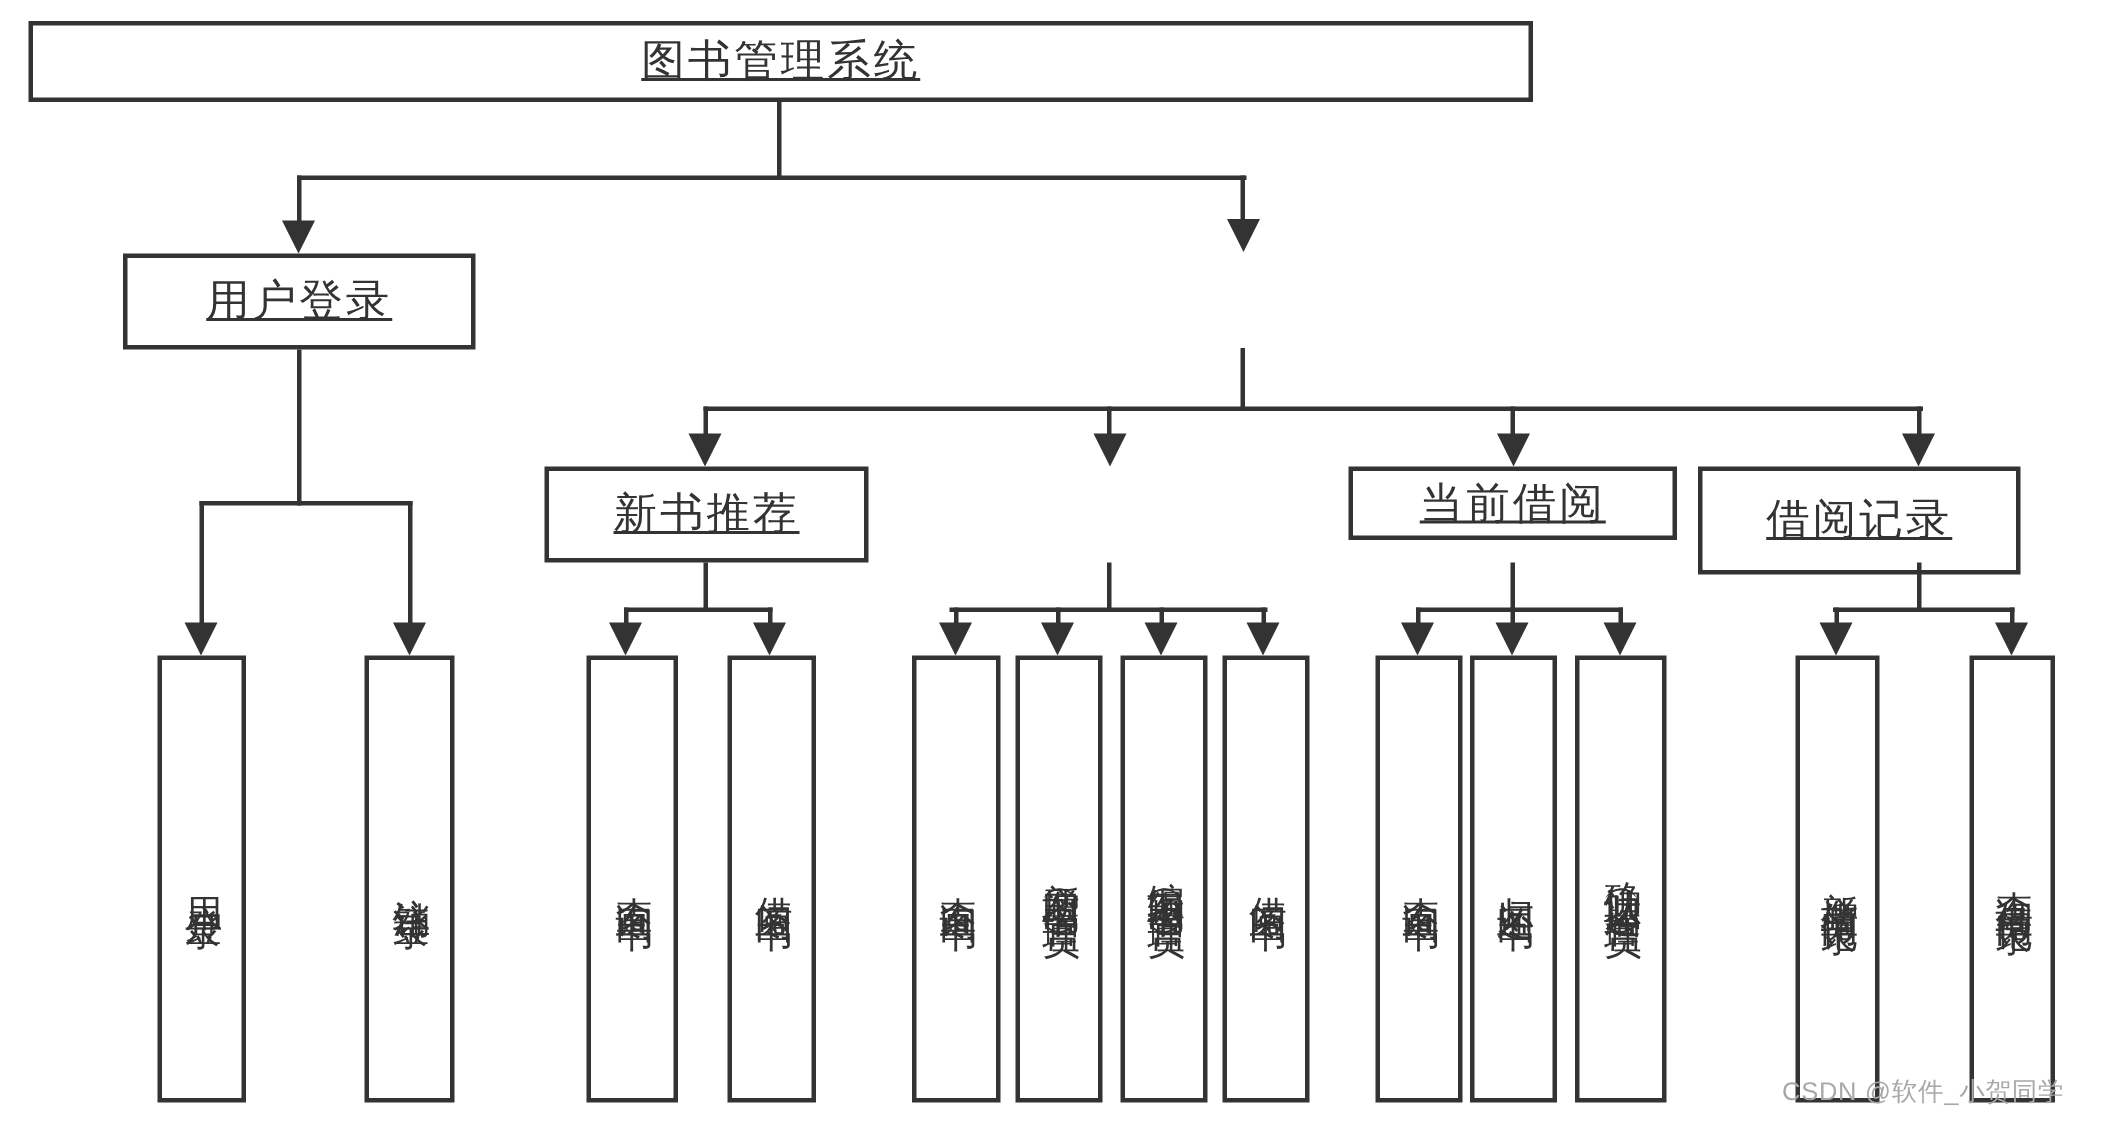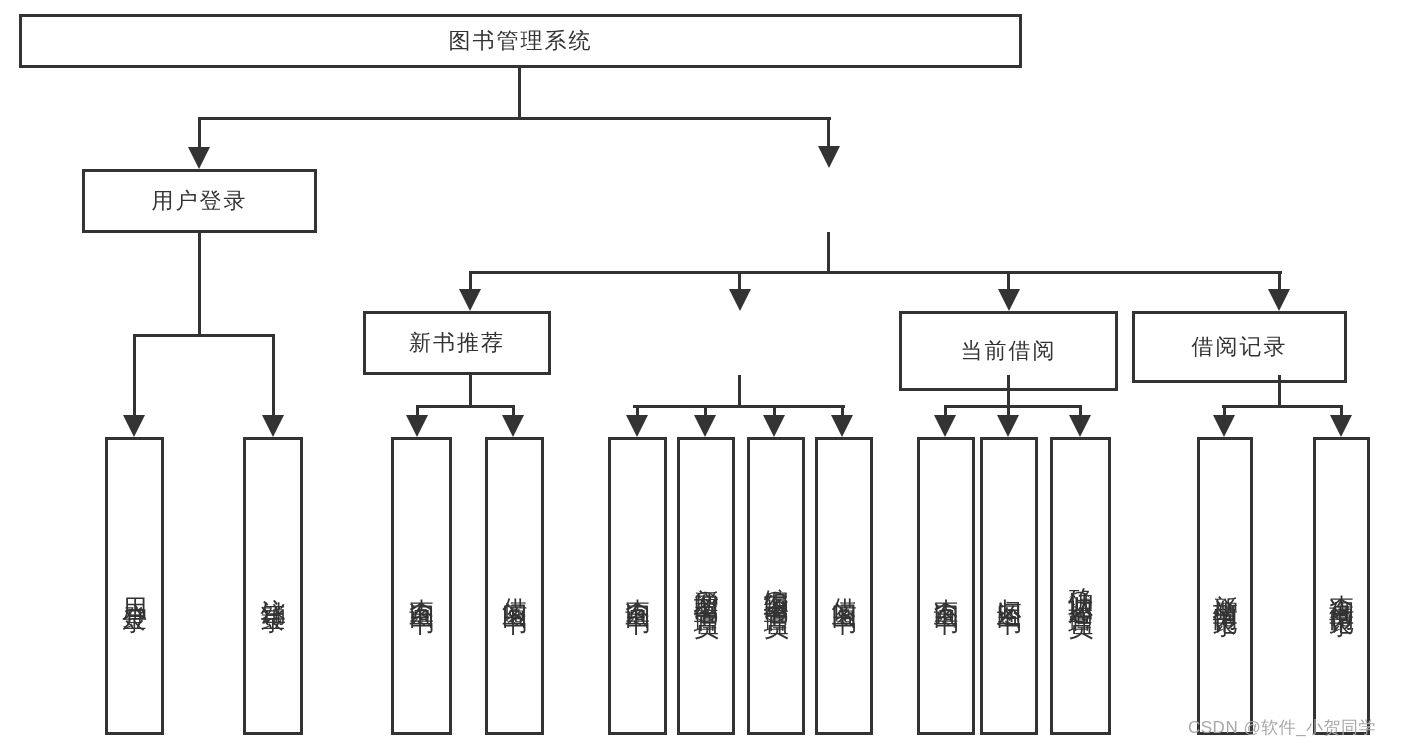--- a/index.html
+++ b/index.html
@@ -13,24 +13,25 @@
   }
   .node{
     position:absolute;
     box-sizing:border-box;
     border:3px solid #333333;
     background:#ffffff;
     display:flex;align-items:center;justify-content:center;
     color:#333333;
   }
   .node .lbl{
-    font-size:22px;
+    font-size:29px;
     letter-spacing:2px;
     white-space:nowrap;
     color:#333333;
+    text-decoration:underline;
   }
   .leaf{top:437px;height:298px;}
   .leaf .vlbl{
     writing-mode:vertical-rl;
     font-size:25px;
     letter-spacing:4px;
     line-height:1.1;
     color:#333333;
   }
   .line{position:absolute;background:#333333;}
@@ -56,24 +57,24 @@
 <div class="canvas">
 
   <div class="node" style="left:19px;top:14px;width:1003px;height:54px;">
     <span class="lbl">图书管理系统</span>
   </div>
 
   <div class="node" style="left:82px;top:169px;width:235px;height:64px;">
     <span class="lbl">用户登录</span>
   </div>
 
-  <div class="node" style="left:363px;top:311px;width:188px;height:64px;">
+  <div class="node" style="left:363px;top:311px;width:216px;height:64px;">
     <span class="lbl">新书推荐</span>
   </div>
-  <div class="node" style="left:899px;top:311px;width:219px;height:80px;">
+  <div class="node" style="left:899px;top:311px;width:219px;height:49px;">
     <span class="lbl">当前借阅</span>
   </div>
   <div class="node" style="left:1132px;top:311px;width:215px;height:72px;text-align:right;">
     <span class="lbl">借阅记录</span>
   </div>
 
   <div class="node leaf" style="left:105px;width:59px;">
     <span class="vlbl">用户登录</span>
   </div>
   <div class="node leaf" style="left:243px;width:60px;">

